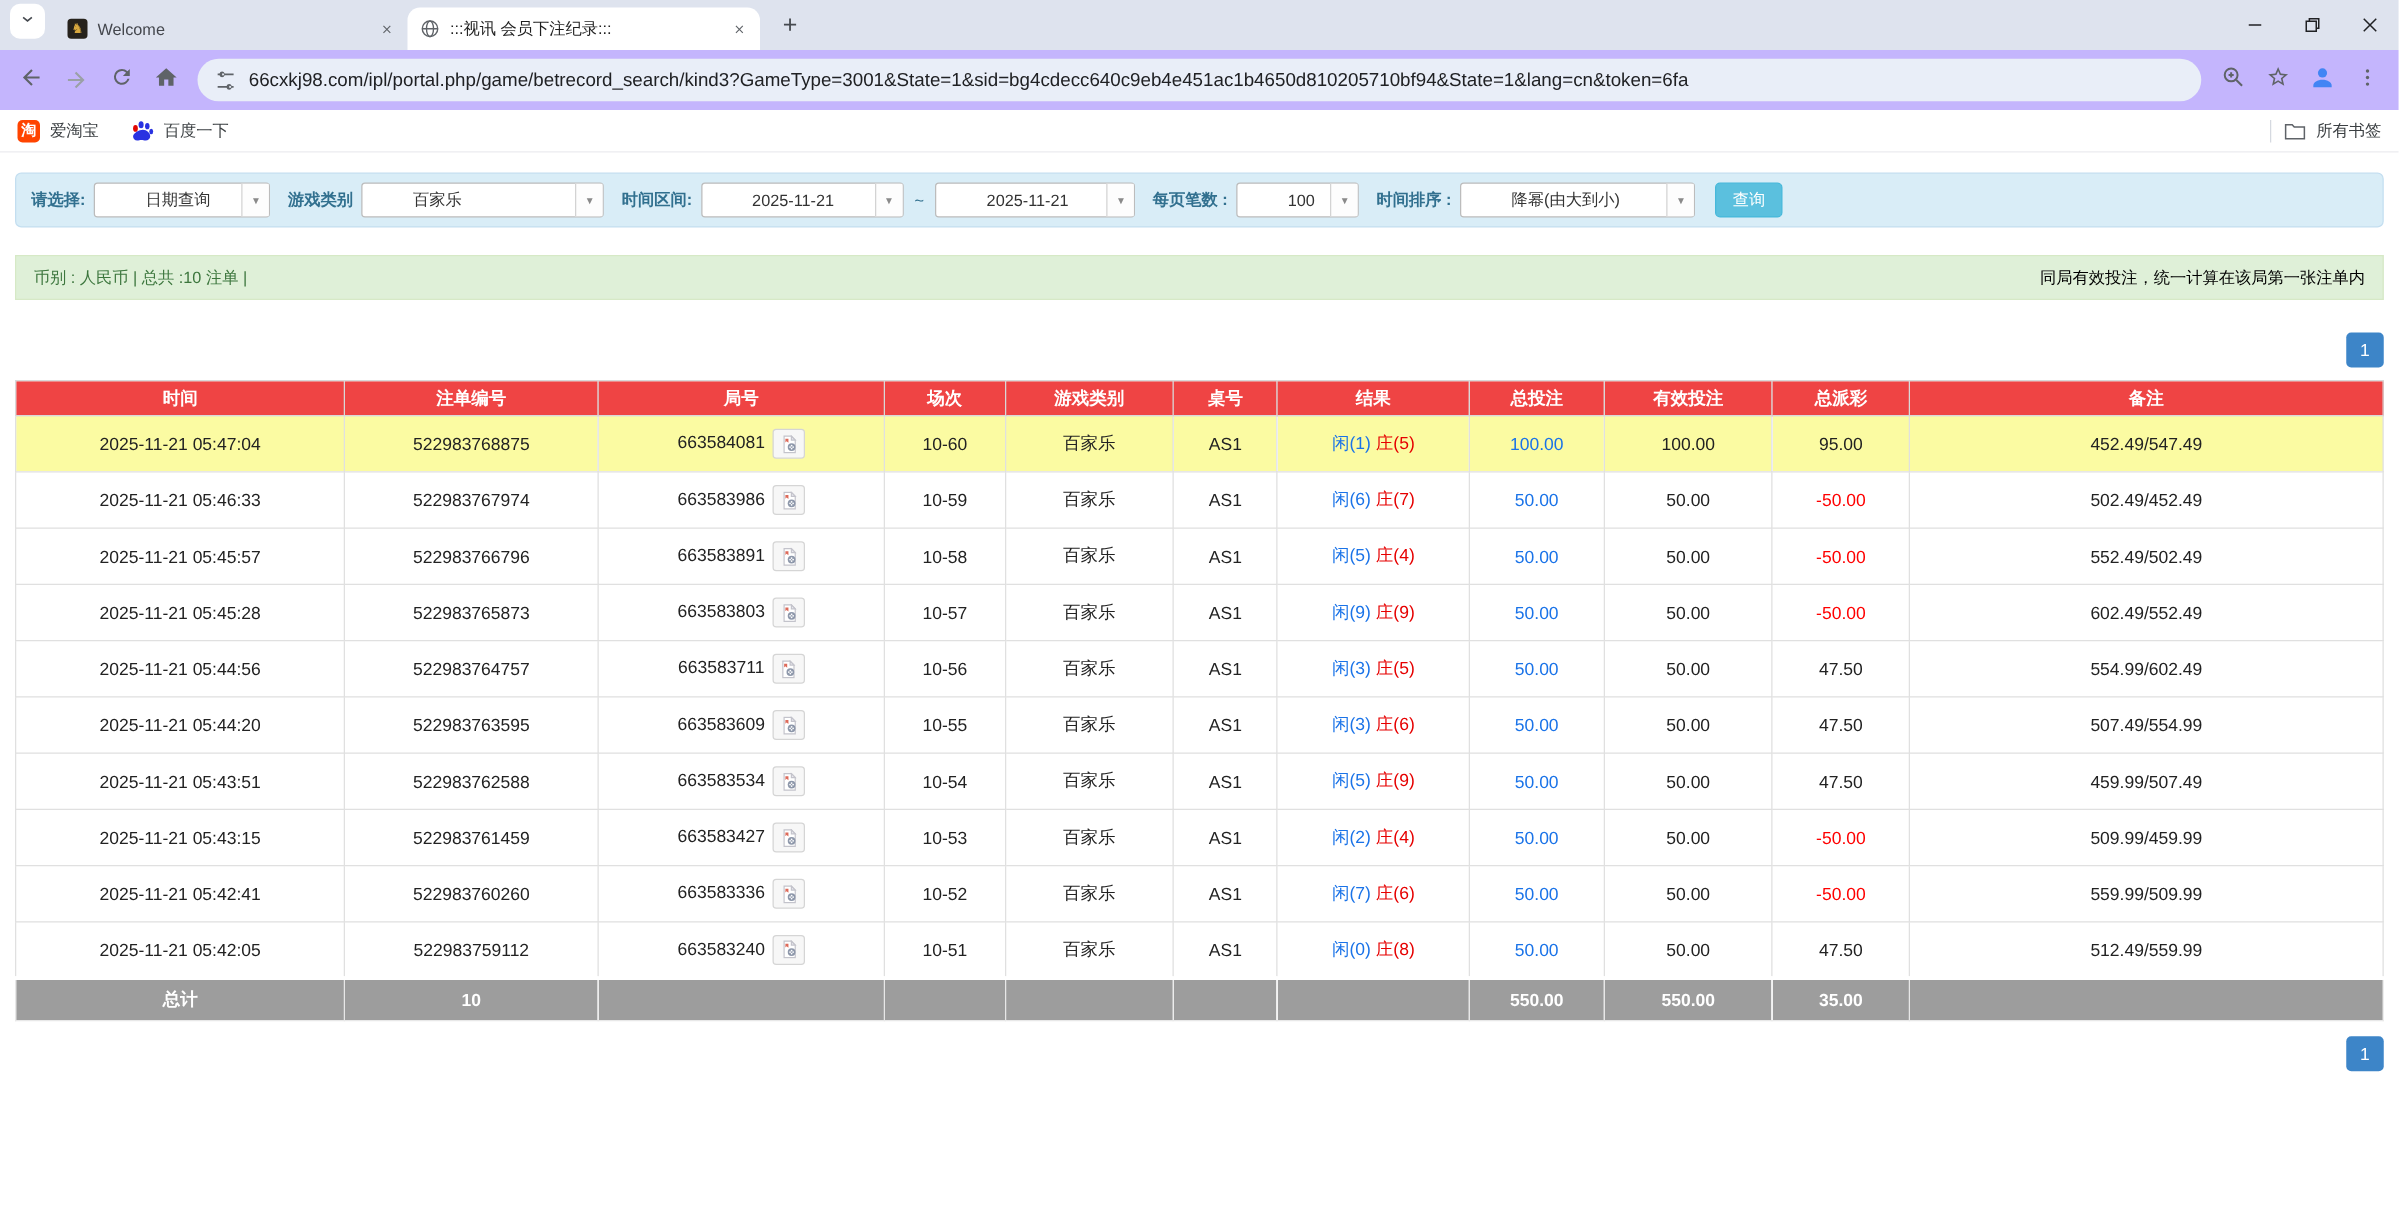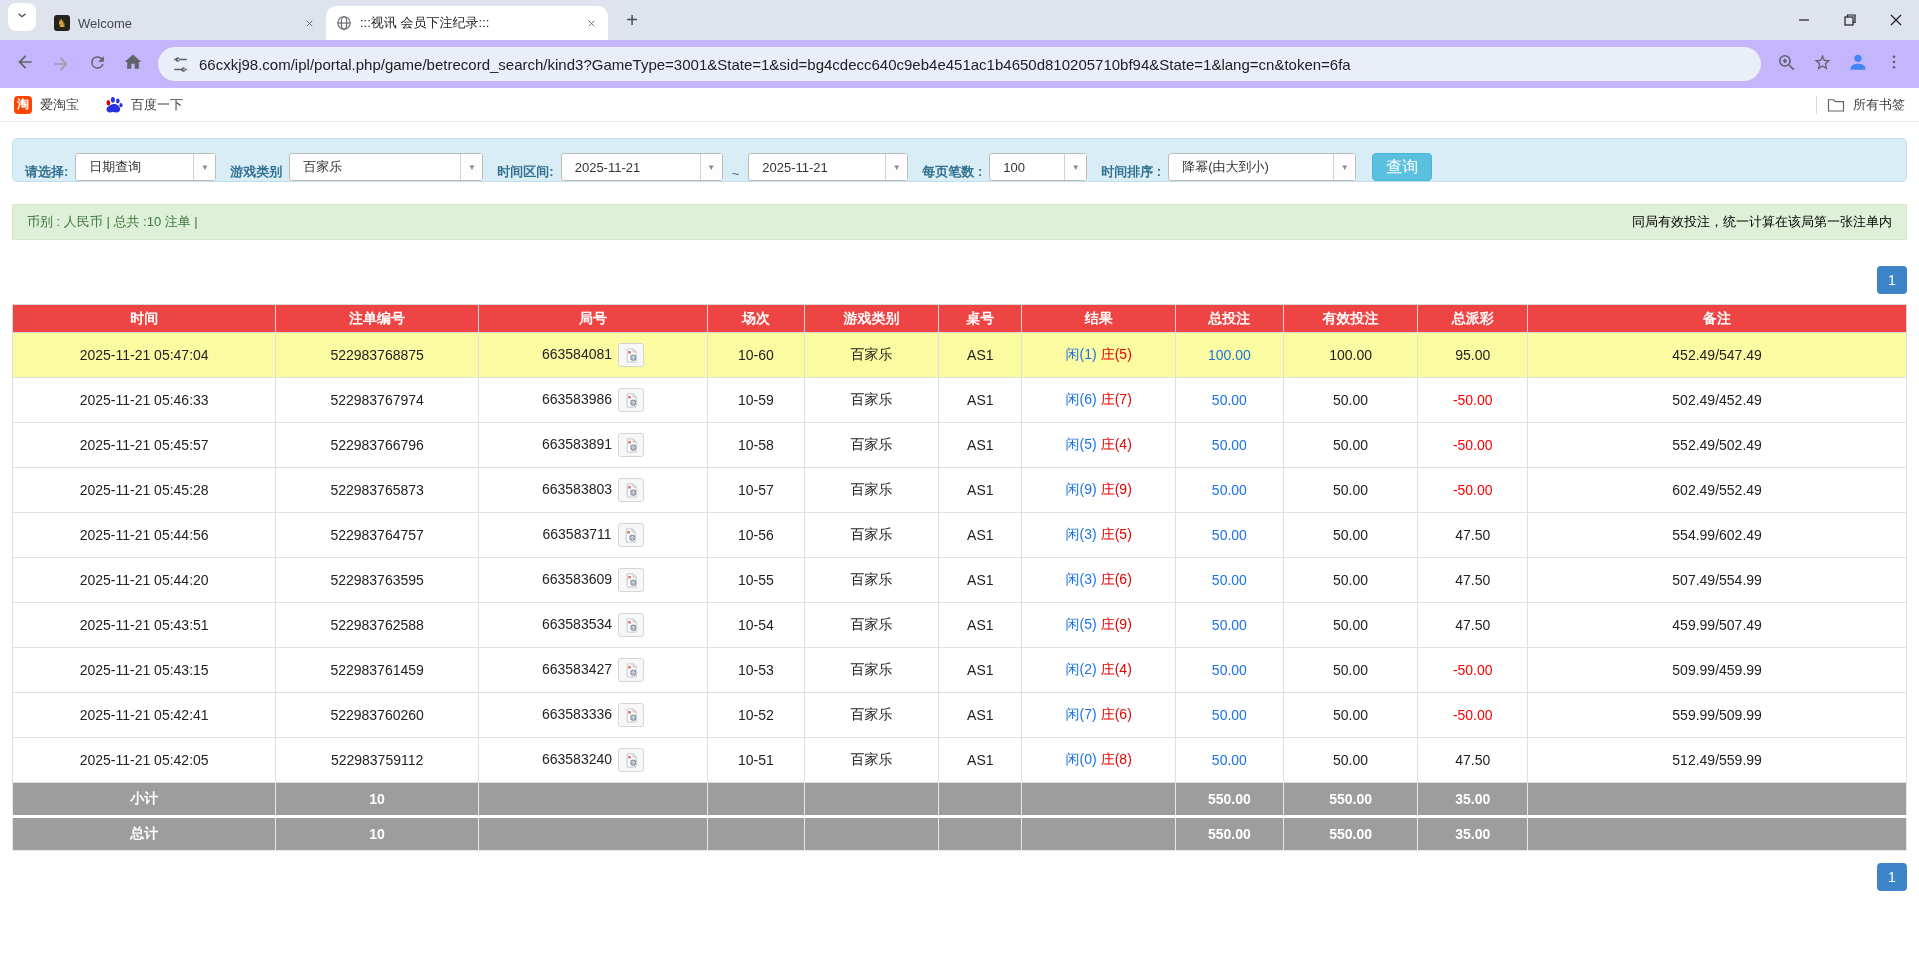--- a/index.html
+++ b/index.html
@@ -29,28 +29,28 @@
   .bkbar { height: 34px; background: #fff; display: flex; align-items: center; padding: 0 14px; gap: 26px; font-size: 13px; color: #3c4043; border-bottom: 1px solid #ececf0; }
   .bk { display: flex; align-items: center; gap: 8px; cursor: pointer; white-space: nowrap; }
   .tb-ico { width: 18px; height: 18px; background: #ff4400; color: #fff; border-radius: 4px; font-size: 12px; display: flex; align-items: center; justify-content: center; font-weight: 700; }
   .bk-right { margin-left: auto; display: flex; align-items: center; gap: 10px; }
   .vline { width: 1px; height: 18px; background: #d5d9e0; }
 
   
   .page { padding: 0 12px; background: #fff; }
   .page-title { margin-top: 44px; font-size: 20px; font-weight: 400; color: #333; }
 
-  .filterbar { margin-top: 16px; height: 44px; background: #d9edf7; border: 1px solid #c3def0; border-radius: 5px; display: flex; align-items: flex-end; padding: 0 12px; font-size: 13px; gap: 7px; }
+  .filterbar { margin-top: 16px; height: 44px; background: #d9edf7; border: 1px solid #c3def0; border-radius: 5px; display: flex; align-items: center; padding: 0 12px; font-size: 13px; gap: 7px; }
   .flabel { font-weight: 700; color: #31708f; white-space: nowrap; margin-left: 7px; }
   .tilde { color: #31708f; margin: 0 2px; }
   .combo { height: 28px; background: #fff; border: 1px solid #bcbcbc; border-radius: 3px; display: flex; align-items: stretch; color: #333; cursor: pointer; }
-  .combo .val { flex: 1; padding: 0 13px; display: flex; align-items: center; font-size: 13px; white-space: nowrap; overflow: hidden; }
+  .combo .val { flex: 1; padding: 0 13px; display: flex; align-items: center; font-size: 13px; white-space: nowrap; overflow: hidden; margin-left: 27px; }
   .combo .arr { width: 22px; border-left: 1px solid #d3d3d3; display: flex; align-items: center; justify-content: center; color: #8a8a8a; font-size: 8px; background: #fdfdfd; }
   .c1 { width: 141px; } .c2 { width: 194px; } .c3 { width: 162px; } .c4 { width: 160px; } .c5 { width: 98px; } .c6 { width: 188px; }
-  .search-btn { height: 28px; padding: 0 13px; background: #5bc0de; color: #fff; border: 1px solid #46b8da; border-radius: 4px; font-size: 16px; display: flex; align-items: center; margin-left: 9px; cursor: pointer; }
+  .search-btn { height: 28px; padding: 0 13px; background: #5bc0de; color: #fff; border: 1px solid #46b8da; border-radius: 4px; font-size: 13px; display: flex; align-items: center; margin-left: 9px; cursor: pointer; }
 
   .infobar { margin-top: 22px; height: 36px; background: #dff0d8; border: 1px solid #d6e9c6; display: flex; align-items: center; justify-content: space-between; padding: 0 14px; font-size: 13px; }
   .info-left { color: #3c763d; }
   .info-right { color: #000000; }
 
   .pagerow { margin-top: 26px; display: flex; justify-content: flex-end; }
   .pagerow.bottom { margin-top: 12px; }
   .page-btn { min-width: 30px; height: 28px; padding: 0 4px; background: #3d85c8; color: #fff; border-radius: 4px; display: flex; align-items: center; justify-content: center; font-size: 14px; cursor: pointer; }
 
   table.bets { width: 100%; margin-top: 10px; border-collapse: collapse; table-layout: fixed; font-size: 14px; color: #222; }
@@ -603,33 +603,20 @@
     <td>
       <span class="player">闲(0)</span><span class="banker">庄(8)</span>
     </td>
     <td class="blue">50.00</td>
     <td>50.00</td>
     <td class="payout">47.50</td>
     <td>512.49/559.99</td>
   </tr>
 </tbody>
     <tbody>
-      <tr class="foot">
-        <td>小计</td>
-        <td>10</td>
-        <td></td>
-          <td></td>
-          <td></td>
-          <td></td>
-          <td></td>
-        <td>550.00</td>
-        <td>550.00</td>
-        <td>35.00</td>
-        <td></td>
-      </tr>
       <tr class="foot total">
         <td>总计</td>
         <td>10</td>
         <td></td>
           <td></td>
           <td></td>
           <td></td>
           <td></td>
         <td>550.00</td>
         <td>550.00</td>

